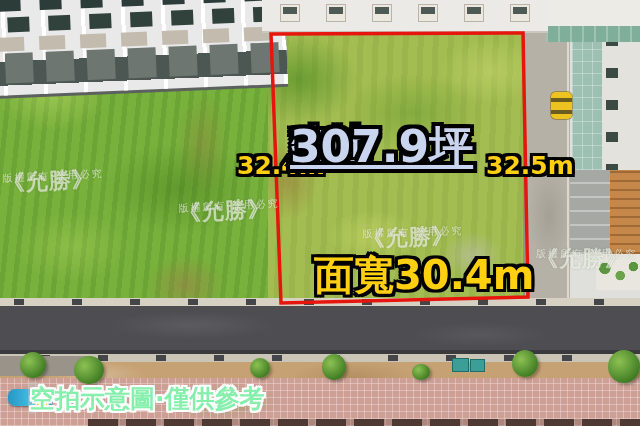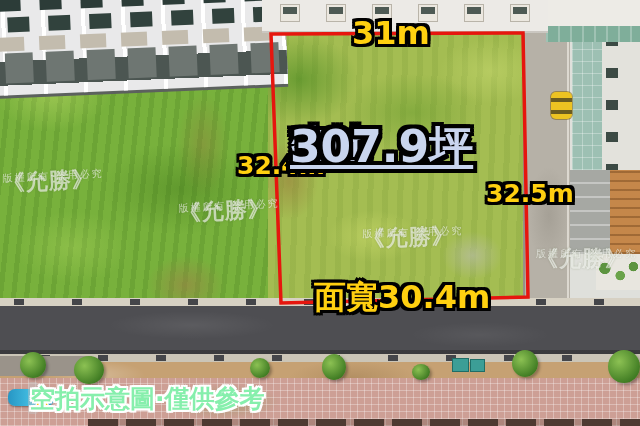--- a/index.html
+++ b/index.html
@@ -124,22 +124,22 @@
       text-shadow:0 0 2px rgba(90,110,60,.35);}
   .wm .wm-brand{position:static;display:block;font-size:22px;font-weight:bold;letter-spacing:1px;}
   .wm .wm-notice{position:static;display:block;font-size:10px;letter-spacing:2px;margin-top:2px;}
 
   .measure{color:#ffd010;font-weight:800;white-space:nowrap;
       text-shadow:-3px -3px 0 #000,3px -3px 0 #000,-3px 3px 0 #000,3px 3px 0 #000,
                   0 -3px 0 #000,0 3px 0 #000,-3px 0 0 #000,3px 0 0 #000,
                   -2px -2px 0 #000,2px 2px 0 #000,2px -2px 0 #000,-2px 2px 0 #000;}
   .m-top{left:352px;top:14px;font-size:32px;}
   .m-left{left:237px;top:151px;font-size:25px;}
-  .m-right{left:486px;top:151px;font-size:25px;margin-top:28px;}
-  .m-frontage{left:314px;top:276px;font-size:32px;}
+  .m-right{left:486px;top:151px;font-size:25px;}
+  .m-frontage{left:314px;top:248px;font-size:40px;}
 
   .area-label{left:290px;top:124px;width:220px;text-align:center;color:#c9d5ee;font-weight:800;
       line-height:1.05;white-space:nowrap;
       text-shadow:-4px -4px 0 #000,4px -4px 0 #000,-4px 4px 0 #000,4px 4px 0 #000,
                   0 -4px 0 #000,0 4px 0 #000,-4px 0 0 #000,4px 0 0 #000,
                   -3px -3px 0 #000,3px 3px 0 #000,3px -3px 0 #000,-3px 3px 0 #000;}
   .area-label .l1{position:static;display:block;font-size:40px;text-align:right;}
   .area-label .l2{position:static;display:block;font-size:44px;text-decoration:underline;}
 
   .caption{left:28px;top:382px;height:32px;display:flex;align-items:center;gap:4px;
@@ -220,21 +220,20 @@
   </div>
   <div class="wm" style="left:362px;top:224px;width:130px;transform:rotate(-2deg)">
     <span class="wm-brand">《允勝》</span>
     <span class="wm-notice">版權所有·盜用必究</span>
   </div>
   <div class="wm" style="left:536px;top:246px;width:104px">
     <span class="wm-brand">《允勝》</span>
     <span class="wm-notice">版權所有·盜用必究</span>
   </div>
 
-  <div class="measure m-top">31m</div>
   <div class="measure m-left">32.4m</div>
   <div class="measure m-right">32.5m</div>
   <div class="measure m-frontage">面寬30.4m</div>
 
   <div class="area-label">
     <span class="l1">建地</span>
     <span class="l2">307.9坪</span>
   </div>
 
   <div class="caption">

